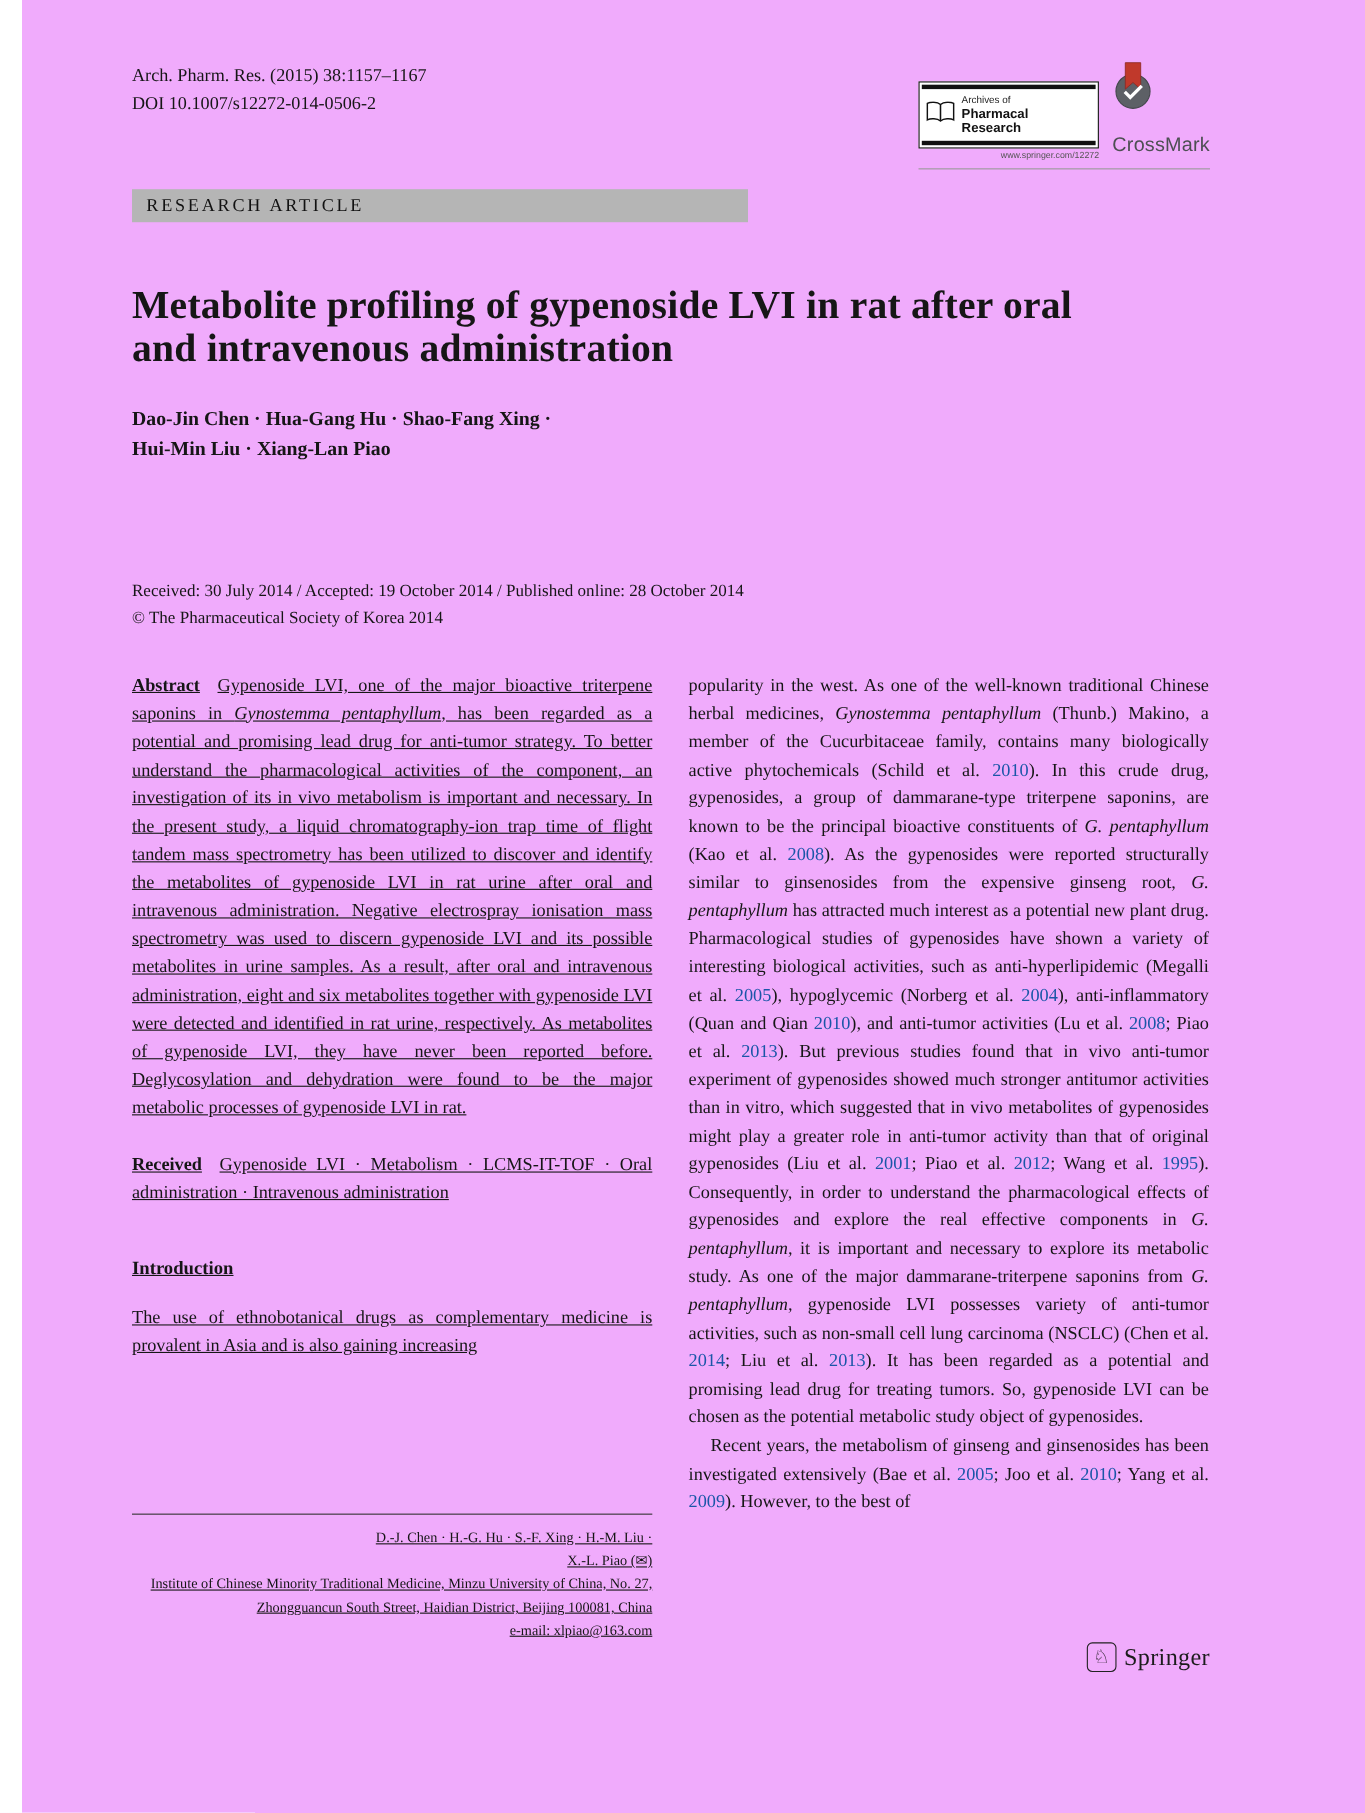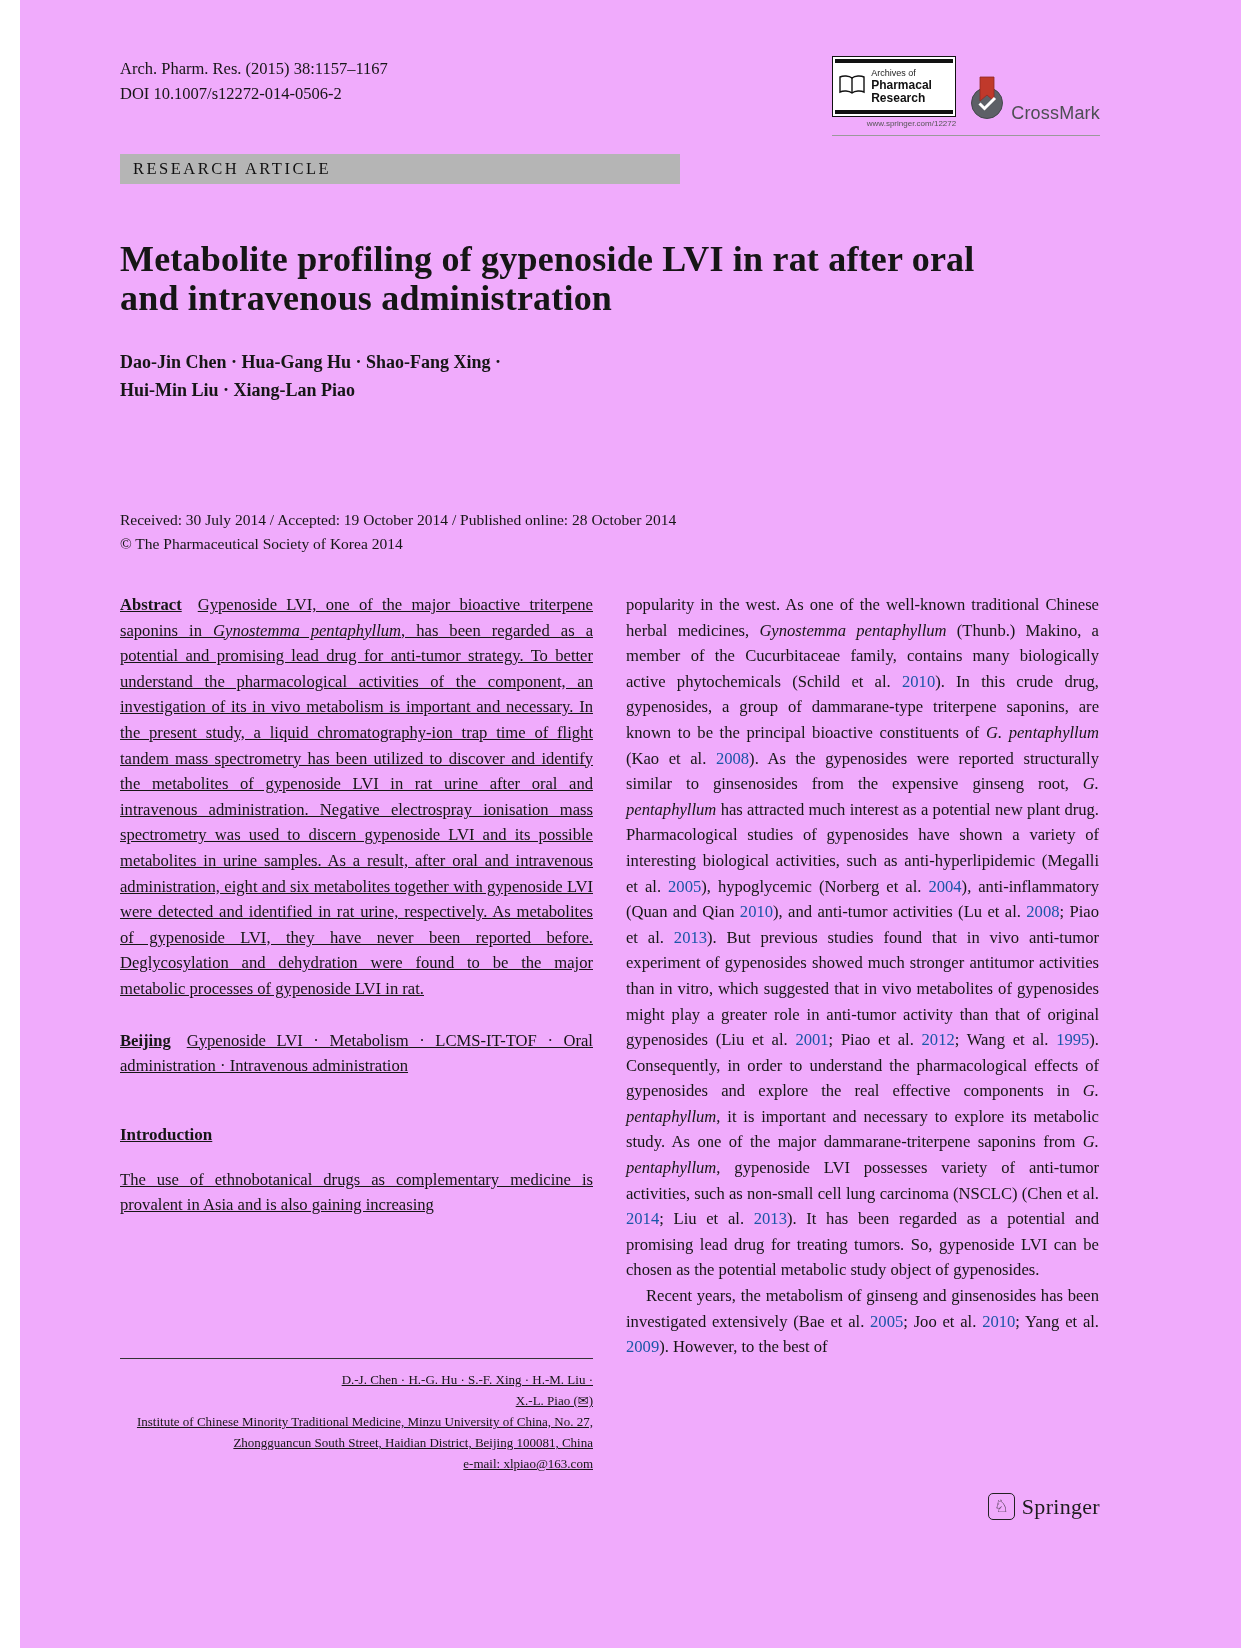--- a/index.html
+++ b/index.html
@@ -16,30 +16,30 @@
   .content { padding: 56px 161px 0 100px; }
 
   
   .header-row { display: flex; justify-content: space-between; align-items: flex-start; }
   .journal-meta { font-size: 16.5px; line-height: 25px; }
 
   .head-logos {
     display: flex; align-items: flex-end; gap: 12px;
     border-bottom: 1px solid #9a9a9a; padding-bottom: 7px;
   }
-  .arch-wrap { width: 124px; }
+  .arch-wrap { width: 164px; }
   .arch-box { border: 1px solid #111; background: #fff; }
   .arch-bar { height: 4px; background: #111; margin: 2px; }
   .arch-inner { display: flex; align-items: center; gap: 6px; padding: 3px 6px; }
   .arch-text { font-family: "Liberation Sans", sans-serif; }
   .arch-l1 { font-size: 9px; line-height: 11px; color: #222; }
   .arch-l2, .arch-l3 { font-size: 12px; line-height: 13px; font-weight: bold; color: #111; }
   .arch-url { font-family: "Liberation Sans", sans-serif; font-size: 8px; color: #555; text-align: right; margin-top: 2px; }
 
-  .crossmark { display: flex; align-items: flex-end; gap: 5px; padding-bottom: 4px; cursor: pointer; }
+  .crossmark { display: flex; align-items: flex-start; gap: 16px; padding-bottom: 4px; cursor: pointer; flex-direction: column; }
   .crossmark-label { font-family: "Liberation Sans", sans-serif; font-size: 18px; color: #4d4f53; letter-spacing: 0.2px; }
 
   
   .article-type {
     margin-top: 18px;
     width: 560px;
     background: var(--color-article-type-bar, #b5b5b5);
     padding: 5px 13px;
     font-size: 16.5px;
     letter-spacing: 2.5px;
@@ -171,21 +171,21 @@
     <div class="dates-block">
       <div>Received: 30 July 2014 / Accepted: 19 October 2014 / Published online: 28 October 2014</div>
       <div>© The Pharmaceutical Society of Korea 2014</div>
     </div>
 
     <div class="columns">
 
       <div class="col col-left">
         <p class="body-text"><b class="inline-label">Abstract</b><span>Gypenoside LVI, one of the major bioactive triterpene saponins in <i>Gynostemma pentaphyllum</i>, has been regarded as a potential and promising lead drug for anti-tumor strategy. To better understand the pharmacological activities of the component, an investigation of its in vivo metabolism is important and necessary. In the present study, a liquid chromatography-ion trap time of flight tandem mass spectrometry has been utilized to discover and identify the metabolites of gypenoside LVI in rat urine after oral and intravenous administration. Negative electrospray ionisation mass spectrometry was used to discern gypenoside LVI and its possible metabolites in urine samples. As a result, after oral and intravenous administration, eight and six metabolites together with gypenoside LVI were detected and identified in rat urine, respectively. As metabolites of gypenoside LVI, they have never been reported before. Deglycosylation and dehydration were found to be the major metabolic processes of gypenoside LVI in rat.</span></p>
 
-        <p class="body-text keywords-p"><b class="inline-label">Beijing</b><span>Gypenoside LVI · Metabolism · LCMS-IT-TOF · Oral administration · Intravenous administration</span></p>
+        <p class="body-text keywords-p"><b class="inline-label">Received</b><span>Gypenoside LVI · Metabolism · LCMS-IT-TOF · Oral administration · Intravenous administration</span></p>
 
         <div class="section-heading">Introduction</div>
 
         <p class="body-text intro-p">The use of ethnobotanical drugs as complementary medicine is provalent in Asia and is also gaining increasing</p>
 
         <div class="footnote">
           <div class="pre">D.-J. Chen · H.-G. Hu · S.-F. Xing · H.-M. Liu ·
 X.-L. Piao (✉)</div>
           <div>Institute of Chinese Minority Traditional Medicine, Minzu University of China, No. 27, Zhongguancun South Street, Haidian District, Beijing 100081, China</div>
           <div class="email-line">e-mail: xlpiao@163.com</div>

